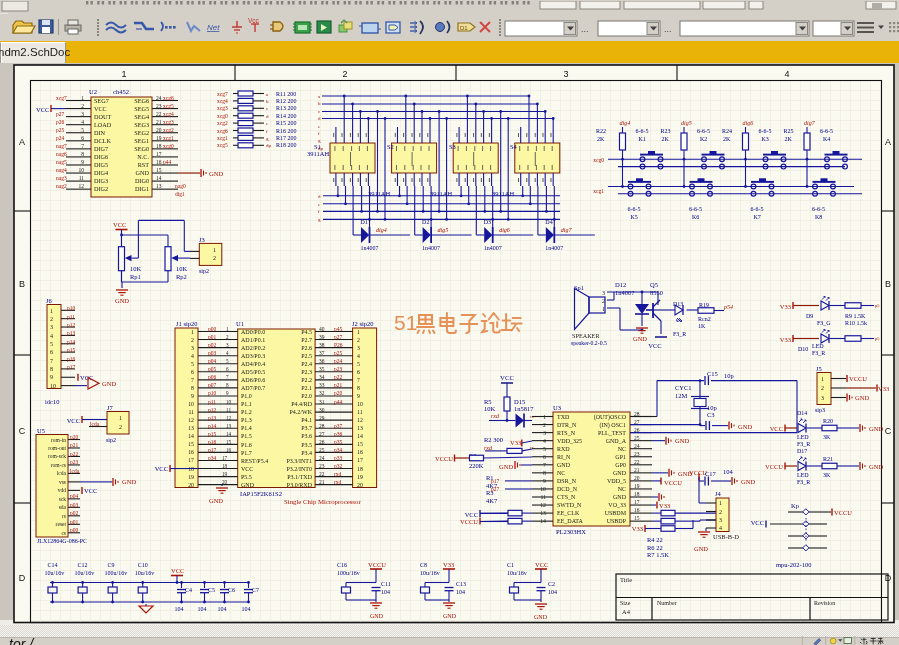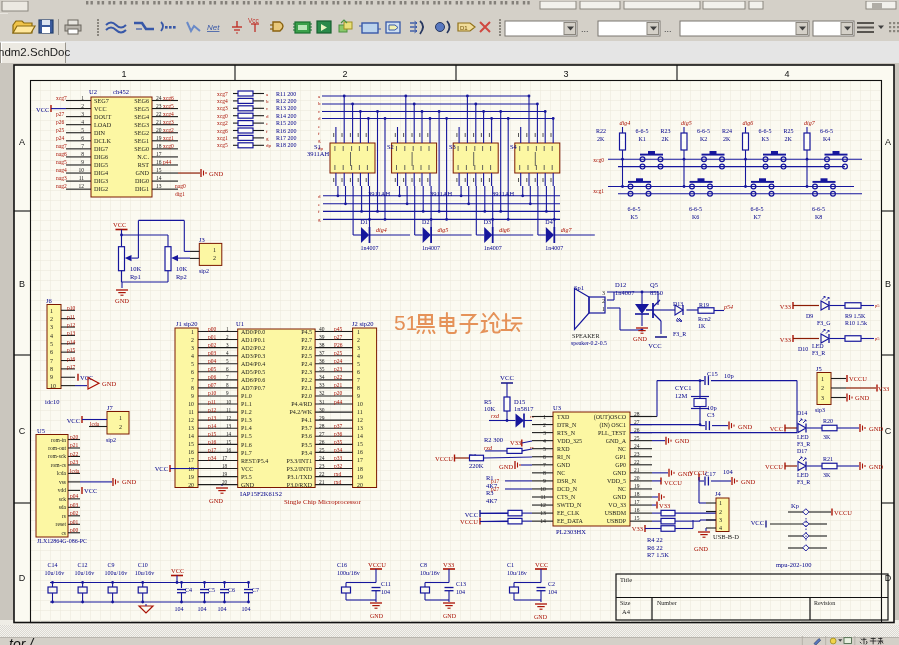--- a/index.html
+++ b/index.html
@@ -1,16 +1,16 @@
 <!DOCTYPE html>
 <html><head><meta charset="utf-8"><style>
 html,body{margin:0;padding:0;width:899px;height:645px;overflow:hidden;background:#d4d0c8;font-family:"Liberation Sans",sans-serif;}
 #top{position:absolute;left:0;top:0;width:899px;height:13px;background:#d4d0c8;border-bottom:1px solid #e8e5df;}
 #tbar{position:absolute;left:8px;top:13px;width:899px;height:28px;background:#d4d0c8;}
-#tabrow{position:absolute;left:0;top:41px;width:899px;height:22px;background:#e5e5e5;}
+#tabrow{position:absolute;left:0;top:41px;width:899px;height:22px;background:#eab308;}
 #tab{position:absolute;left:0;top:1px;width:64px;height:21px;background:#ece9e2;border:1px solid #9a968e;border-bottom:none;border-top-color:#fff;box-shadow:inset 1px 0 0 #fff;}
 #tab span{position:absolute;left:-3px;top:3px;font-size:11.5px;color:#1a1a1a;white-space:nowrap;}
 #sheet{position:absolute;left:0;top:63px;}
 #hatch{position:absolute;left:0;top:625px;width:899px;height:12px;background-image:conic-gradient(#f4f3ef 25%,#dcd9d2 0 50%,#f4f3ef 0 75%,#dcd9d2 0);background-size:2px 2px;}
 #status{position:absolute;left:0;top:637px;width:899px;height:8px;background:#d4d0c8;border-top:1px solid #b8b5ae;}
 #status .lt{position:absolute;left:9px;top:-2px;font-size:14px;color:#111;font-style:italic;}
 #sticons{position:absolute;right:0;top:-2px;height:10px;}
 </style></head>
 <body>
 <div id="top"><svg width="899" height="13">

